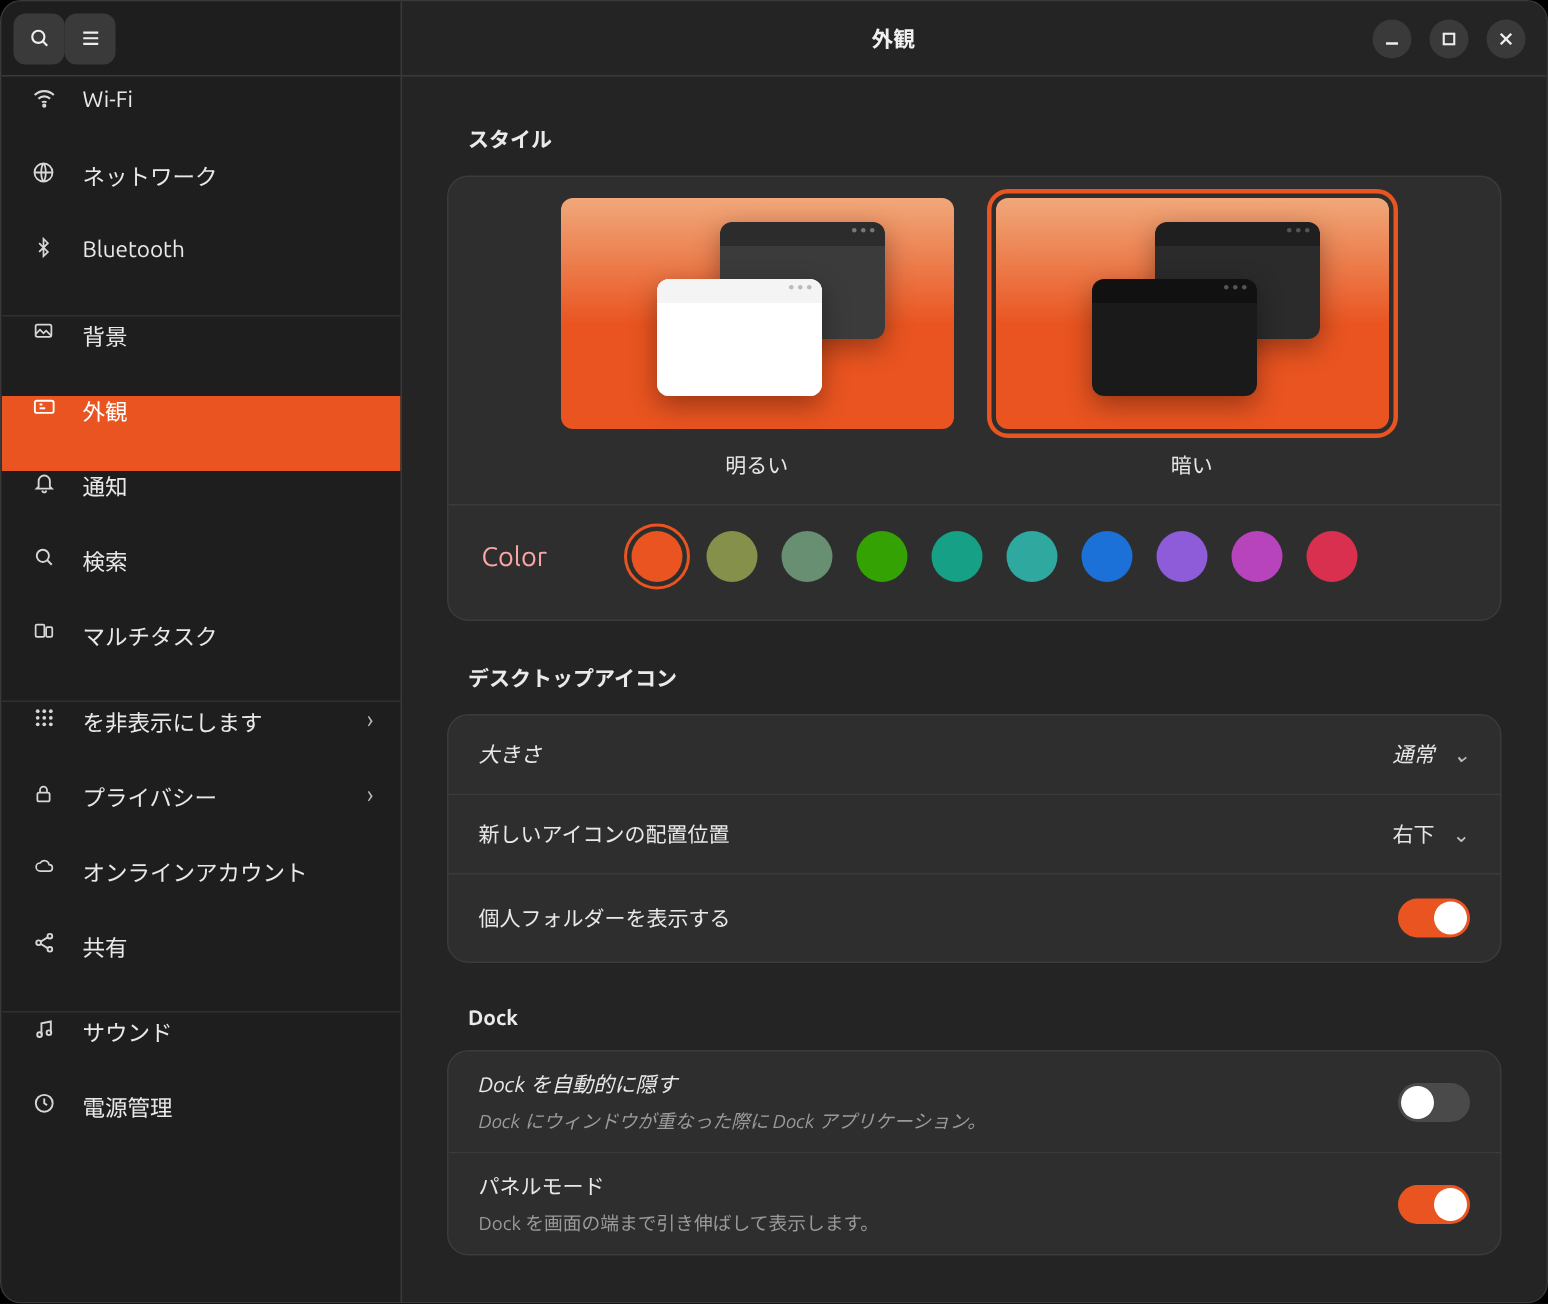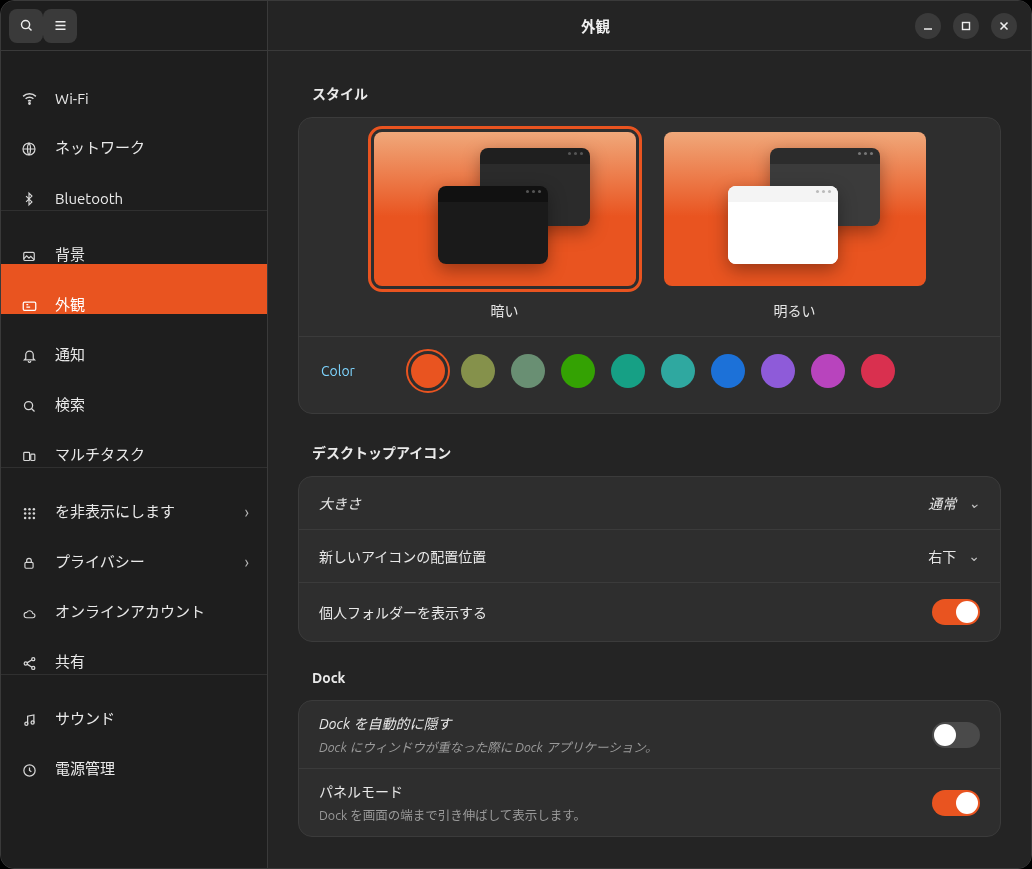--- a/index.html
+++ b/index.html
@@ -32,21 +32,21 @@
     background: #3a3a3a;
     display: flex; align-items: center; justify-content: center;
     color: #eee;
   }
   .sidebar-title {
     flex: 1; text-align: center;
     color: #f0f0f0; font-weight: 700; font-size: 14.5px;
   }
   .sidebar-list { flex:1; overflow-y:auto; padding-top:6px; }
   .side-item {
-    display:flex; align-items:flex-end;
+    display:flex; align-items:flex-start;
     height: 50px;
     padding: 0 18px;
     color: #e9e9e9; font-size: 15px;
     gap: 16px;
   }
   .side-item .ico { width:20px; display:flex; justify-content:center; color:#d7d7d7; }
   .side-item.active { background: #e95420; color:#fff; }
   .side-item.active .ico { color:#fff; }
   .side-sep { height:1px; background:#303030; margin:3px 0; }
   .side-item .chev { margin-left:auto; color:#b7b7b7; font-size:16px; }
@@ -127,21 +127,21 @@
   .dark .back .titlebar{background:#1f1f1f;} .dark .back .body{background:#2b2b2b;}
   .dark .back .dots span{background:#555;}
   .dark .front .titlebar{background:#111;} .dark .front .body{background:#1a1a1a;}
   .dark .front .dots span{background:#555;}
   .theme-label { color:#e6e6e6; font-size:14px; }
   .style-divider { height:1px; background:#3b3b3b; margin: 16px -18px 0 -18px;}
   .color-row {
     display:flex; align-items:center; gap:18px;
     height:64px; padding-top:4px;
   }
-  .color-label { color:#7dd3fc; font-size:14px; margin-right:38px; margin-left:4px;}
+  .color-label { color:#fca5a5; font-size:18px; margin-right:38px; margin-left:4px;}
   .swatch {
     width:34px; height:34px; border-radius:50%;
     position:relative;
   }
   .swatch.selected::before{
     content:""; position:absolute; inset:-5px;
     border:2.5px solid #e95420; border-radius:50%;
   }
   
   .list-card { margin-top:6px; }
@@ -361,22 +361,22 @@
             </svg>
           </div>
       </div>
     </div>
 
     <div class="content">
 
       <div class="section-heading">スタイル</div>
       <div class="card style-card">
         <div class="theme-row" id="theme-row">
-            <div class="theme-option selected dark">
-    <div class="theme-thumb dark">
+            <div class="theme-option light">
+    <div class="theme-thumb light">
       <div class="thumb-win back">
                   <div class="titlebar">
                     <div class="dots">
                       <span></span>
                       <span></span>
                       <span></span>
                     </div>
                   </div>
                   <div class="body"></div>
                 </div>
@@ -384,24 +384,24 @@
                   <div class="titlebar">
                     <div class="dots">
                       <span></span>
                       <span></span>
                       <span></span>
                     </div>
                   </div>
                   <div class="body"></div>
                 </div>
     </div>
-    <div class="theme-label">暗い</div>
-            </div>
-            <div class="theme-option light">
-    <div class="theme-thumb light">
+    <div class="theme-label">明るい</div>
+            </div>
+            <div class="theme-option selected dark">
+    <div class="theme-thumb dark">
       <div class="thumb-win back">
                   <div class="titlebar">
                     <div class="dots">
                       <span></span>
                       <span></span>
                       <span></span>
                     </div>
                   </div>
                   <div class="body"></div>
                 </div>
@@ -409,21 +409,21 @@
                   <div class="titlebar">
                     <div class="dots">
                       <span></span>
                       <span></span>
                       <span></span>
                     </div>
                   </div>
                   <div class="body"></div>
                 </div>
     </div>
-    <div class="theme-label">明るい</div>
+    <div class="theme-label">暗い</div>
             </div>
           </div>
         <div class="style-divider"></div>
         <div class="color-row">
           <div class="color-label">Color</div>
           <div id="swatches" style="display:flex;gap:16px;">
               <div class="swatch selected" style="background: rgb(233, 84, 32);"></div>
               <div class="swatch" style="background: rgb(133, 145, 75);"></div>
               <div class="swatch" style="background: rgb(105, 143, 115);"></div>
               <div class="swatch" style="background: rgb(52, 162, 3);"></div>

